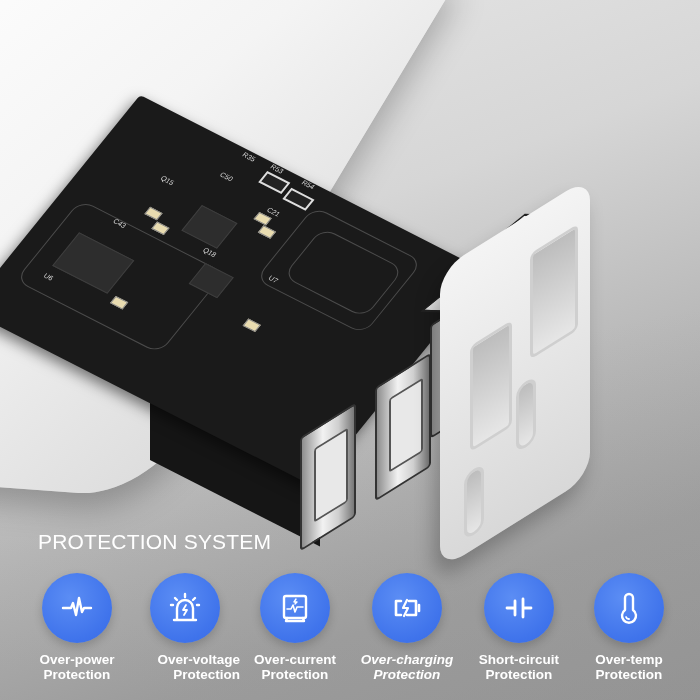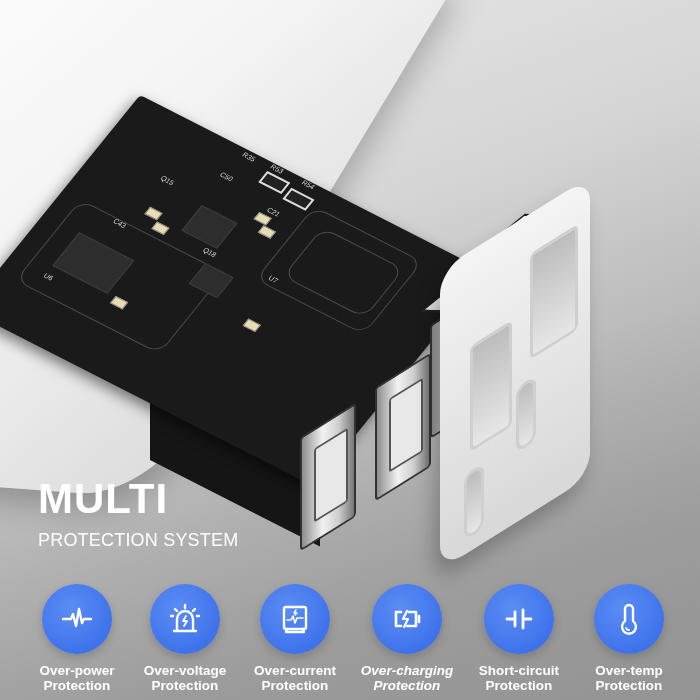--- a/index.html
+++ b/index.html
@@ -37,25 +37,25 @@
 
   
   .faceplate { position:absolute; left:440px; top:270px; width:150px; height:300px;
     background: linear-gradient(180deg,#f4f4f4,#d8d8d8); border-radius:24px;
     transform: skewY(-32deg); transform-origin: top left; box-shadow: -6px 10px 18px rgba(0,0,0,0.25); }
   .slot { position:absolute; background:linear-gradient(180deg,#bdbdbd,#e6e6e6); border:3px solid #cfcfcf; border-radius:6px; }
   .slot-c { border-radius:10px; }
 
   
   .headline { position:absolute; left:38px; top:478px; color:#fff; font-weight:700; font-size:42px; letter-spacing:1px; line-height:1; }
-  .subline { position:absolute; left:38px; top:530px; color:#fff; font-size:18px; letter-spacing:0.2px; }
+  .subline { position:absolute; left:38px; top:530px; color:#fff; font-size:21px; letter-spacing:0.2px; }
 
   
   .features { position:absolute; left:0; top:568px; width:700px; height:132px; }
-  .feature { position:absolute; top:16px; width:110px; text-align:center; }
+  .feature { position:absolute; top:5px; width:110px; text-align:center; }
   .circle { margin:0 auto; width:70px; height:70px; border-radius:50%;
     background: radial-gradient(circle at 40% 35%, #5b8df4 0%, #3f73eb 70%, #3a6ce2 100%);
     box-shadow: 0 4px 10px rgba(0,0,0,0.18); display:flex; align-items:center; justify-content:center; }
   .circle svg { width:36px; height:36px; }
   .label { margin-top:9px; color:#fff; font-weight:700; font-size:13.5px; line-height:15px; }
 </style>
 </head>
 <body>
 
 <div class="stage">
@@ -98,38 +98,37 @@
   <div class="port" style="left:375px;top:370px;width:52px;"></div>
   <div class="port" style="left:300px;top:420px;width:52px;"></div>
 
   <div class="faceplate">
     <div class="slot" style="left:90px;top:40px;width:42px;height:100px;"></div>
     <div class="slot" style="left:30px;top:95px;width:36px;height:100px;"></div>
     <div class="slot slot-c" style="left:76px;top:165px;width:14px;height:60px;"></div>
     <div class="slot slot-c" style="left:24px;top:220px;width:14px;height:60px;"></div>
   </div>
 
-  <div class="headline">MULTI</div>
   <div class="subline">PROTECTION SYSTEM</div>
 
   <div class="features">
 
     <div class="feature" style="left:22px;">
       <div class="circle">
         <svg viewBox="0 0 36 36" fill="none" stroke="#fff" stroke-width="2.4" stroke-linejoin="round" stroke-linecap="round">
           <path d="M4 18 H12 L14 13 L17 25 L20 8 L23 22 L25 18 H32"></path>
         </svg>
       </div>
       <div class="label">
         <div>Over-power</div>
         <div>Protection</div>
       </div>
     </div>
 
-    <div class="feature" style="left:130px;">
+    <div class="feature" style="left:130px;text-align:right;">
       <div class="circle">
         <svg viewBox="0 0 36 36" fill="none" stroke="#fff" stroke-width="2.4" stroke-linecap="round" stroke-linejoin="round">
           <path d="M10 29 V18 a8 8 0 0 1 16 0 V29"></path>
           <path d="M7 30 H29"></path>
           <path d="M18 4 V7 M8 8 L10 10 M28 8 L26 10 M4 15 H6 M30 15 H32"></path>
           <path d="M19 15 L16 20 H20 L17 25" stroke-width="1.8"></path>
         </svg>
       </div>
       <div class="label">
         <div>Over-voltage</div>

